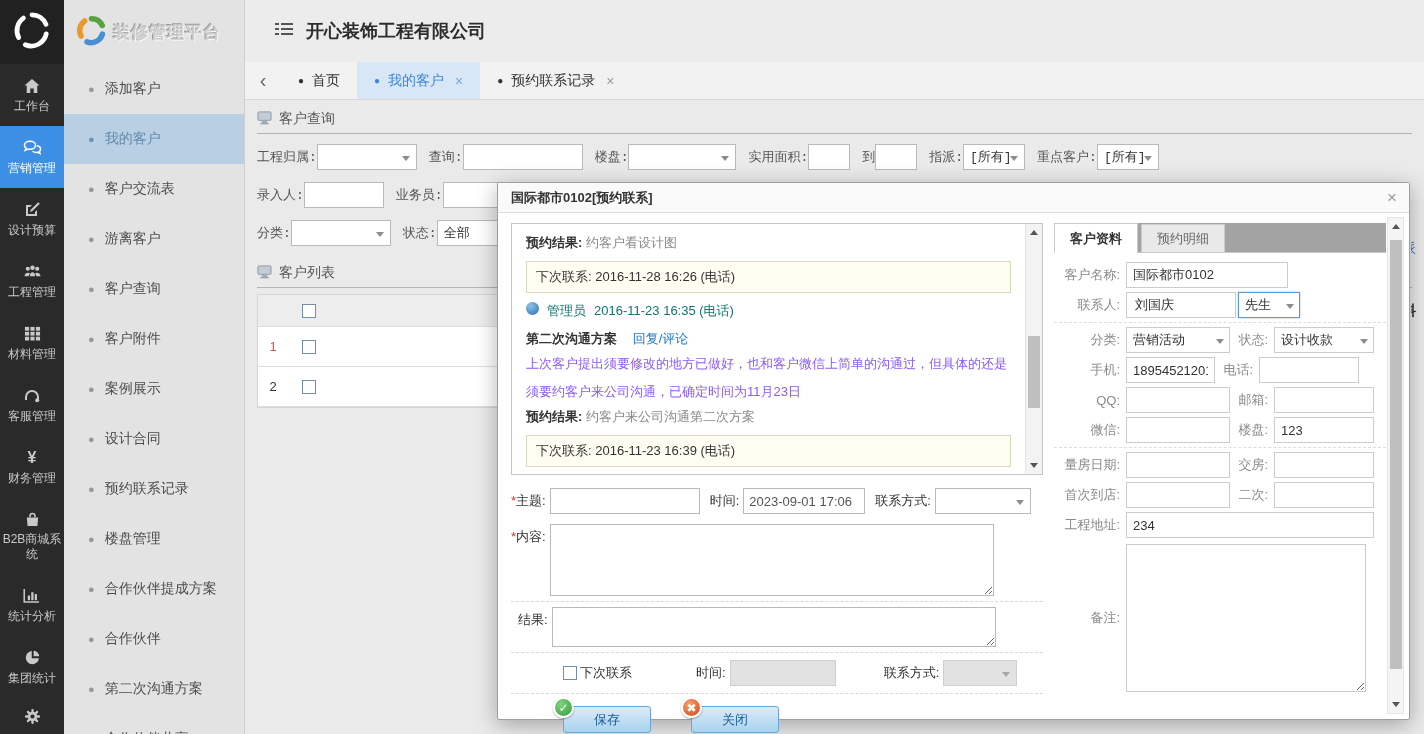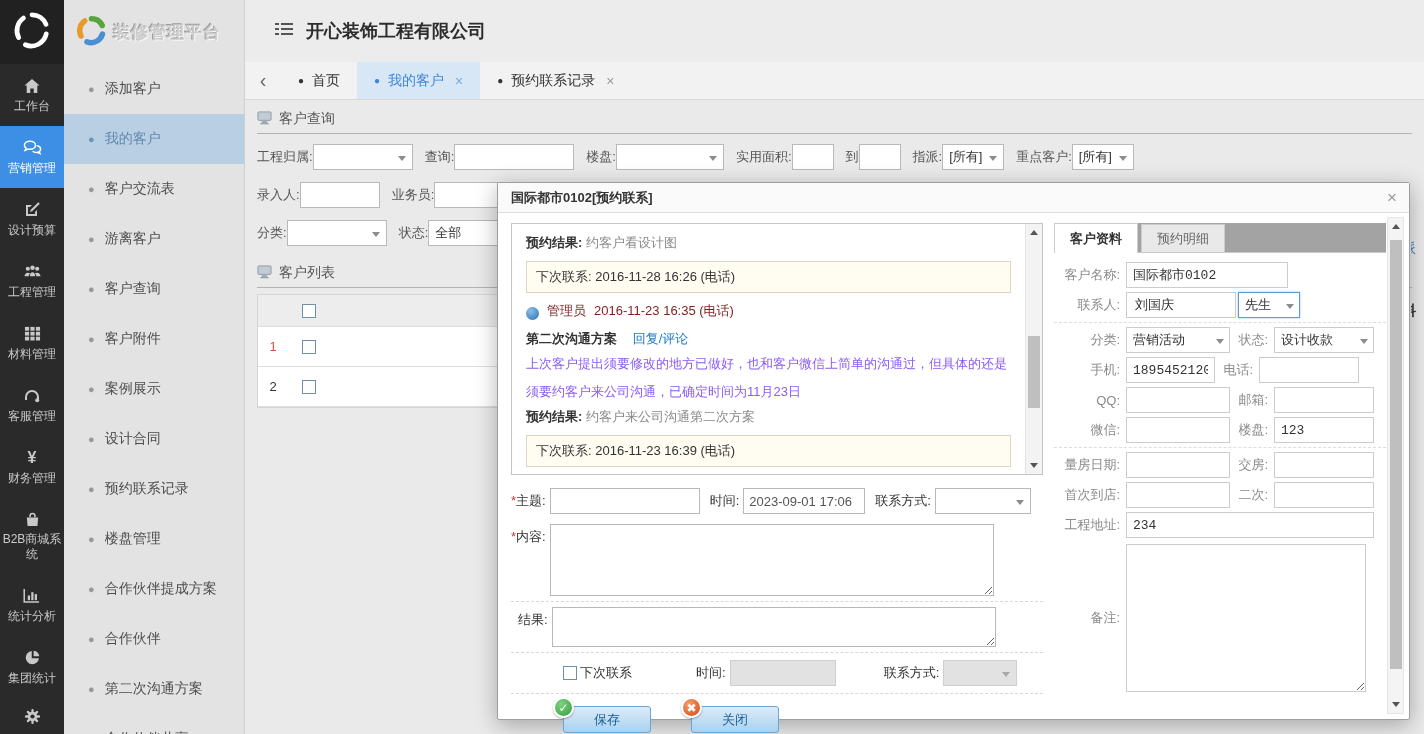--- a/index.html
+++ b/index.html
@@ -36,21 +36,21 @@
   .tab:first-of-type{margin-left:22px;}
   .tab .tdot{font-size:10px;color:#333;}
   .tab .tclose{color:#9a9a9a;font-size:14px;margin-left:3px;}
   .tab.active{background:#d8e7f5;color:#3d86d8;}
   .tab.active .tdot{color:#3d86d8;}
   .tab.active .tclose{color:#74a9da;}
 
   
   .content{position:absolute;left:245px;top:100px;right:0;bottom:0;background:#eaeaea;z-index:1;}
   .phead{display:flex;align-items:center;gap:7px;margin:10px 12px 0 12px;padding-bottom:5px;border-bottom:1px solid #b3b3b3;font-size:14px;color:#555;}
-  .qrow{display:flex;align-items:center;margin:8px 0 0 12px;font-size:13px;color:#555;height:30px;}
+  .qrow{display:flex;align-items:center;margin:8px 0 0 12px;font-size:13px;color:#555;height:30px;font-family:Liberation Mono, monospace;}
   .qrow label{margin-left:12px;white-space:nowrap;}
   .qrow label:first-child{margin-left:0;}
   .tin{height:26px;border:1px solid #b9b9b9;background:#fff;padding:0 5px;font-size:13px;color:#333;font-family:inherit;}
   .sel{position:relative;height:26px;border:1px solid #b9b9b9;background:#fff;display:flex;align-items:center;padding:0 20px 0 6px;font-size:13px;color:#333;cursor:pointer;white-space:nowrap;}
   .sel::after{content:"";position:absolute;right:6px;top:11px;border-left:4px solid transparent;border-right:4px solid transparent;border-top:5px solid #8c8c8c;}
   .ghost{margin-left:56px;}
 
   .ltable{margin:6px 0 0 12px;background:#fff;border:1px solid #d5d5d5;width:640px;font-size:13px;}
   .lrow{display:flex;align-items:center;height:40px;border-bottom:1px solid #dedede;}
   .lrow.head{height:32px;background:#ededed;font-weight:bold;color:#333;}
@@ -70,21 +70,21 @@
   
   .modal{position:absolute;left:497px;top:182px;width:913px;height:538px;background:#fff;border:1px solid #9e9e9e;border-radius:2px;box-shadow:0 5px 22px rgba(0,0,0,.30);z-index:50;}
   .mtitle{height:30px;line-height:30px;padding:0 13px;font-size:13px;font-weight:bold;color:#333;background:#fafafa;border-bottom:1px solid #ddd;}
   .mclose{position:absolute;right:12px;top:6px;color:#9a9a9a;font-size:17px;line-height:17px;cursor:pointer;}
 
   .hist{position:absolute;left:13px;top:40px;width:532px;height:252px;border:1px solid #c5c5c5;background:#fff;}
   .hist-content{position:absolute;left:0;top:0;right:17px;bottom:0;padding:10px 14px;overflow:hidden;font-size:13px;color:#333;}
   .bold{font-weight:bold;color:#333;}
   .grey{color:#8a8a8a;}
   .nextbox{border:1px solid #ddd6c0;background:#fffdf2;padding:6px 9px;margin:9px 0;font-size:13px;color:#333;}
-  .author{display:flex;align-items:flex-end;gap:8px;color:#7f1d1d;margin:4px 0 10px;}
+  .author{display:flex;align-items:flex-start;gap:8px;color:#0f766e;margin:4px 0 10px;}
   .admin-ico{width:13px;height:13px;border-radius:50%;background:radial-gradient(circle at 35% 30%,#8cc0ea,#2a6fae);display:inline-block;flex:0 0 auto;}
   .hpara{color:#8b5cf6;line-height:2.15;margin:2px 0;}
   .hlink{color:#1f7ac4;margin-left:12px;cursor:pointer;}
 
   .vsb{position:absolute;right:0;top:0;bottom:0;width:17px;background:#f3f3f3;border-left:1px solid #e4e4e4;}
   .sb-btn{position:absolute;left:0;width:16px;height:17px;display:flex;align-items:center;justify-content:center;cursor:pointer;}
   .sb-btn.up{top:0;} .sb-btn.down{bottom:0;}
   .arr-up{width:0;height:0;border-left:4px solid transparent;border-right:4px solid transparent;border-bottom:5px solid #555;}
   .arr-down{width:0;height:0;border-left:4px solid transparent;border-right:4px solid transparent;border-top:5px solid #555;}
   .sb-thumb{position:absolute;left:2px;width:12px;background:#bfbfbf;cursor:pointer;}
@@ -107,21 +107,21 @@
 
   .rpanel{position:absolute;left:556px;top:40px;width:332px;}
   .rtabs{display:flex;align-items:flex-end;border-bottom:1px solid #c9c9c9;background:#a3a3a3;height:30px;}
   .rtab{padding:0 15px;height:28px;display:flex;align-items:center;font-size:13px;color:#666;background:#e9e9e9;border:1px solid #ccc;border-bottom:none;margin-right:3px;cursor:pointer;}
   .rtab.active{background:#fff;font-weight:bold;color:#333;position:relative;top:1px;height:30px;}
   .fgrid{padding-top:7px;}
   .frow2{display:flex;align-items:center;height:30px;}
   .frow2.auto{height:auto;padding:4px 0;}
   .rlab{width:72px;text-align:right;color:#8a8a8a;font-size:13px;padding-right:6px;white-space:nowrap;flex:0 0 auto;}
   .rlab2{width:44px;text-align:right;color:#8a8a8a;font-size:13px;padding-right:6px;white-space:nowrap;flex:0 0 auto;}
-  .rin{height:26px;border:1px solid #ccc;background:#fff;font-size:13px;color:#333;padding:0 6px;font-family:Liberation Mono, monospace;}
+  .rin{height:26px;border:1px solid #ccc;background:#fff;font-size:13px;color:#333;padding:0 6px;font-family:Liberation Sans, sans-serif;}
   .rsel{position:relative;height:26px;border:1px solid #ccc;background:#fff;display:flex;align-items:center;padding:0 18px 0 6px;font-size:13px;color:#333;cursor:pointer;}
   .rsel::after{content:"";position:absolute;right:5px;top:11px;border-left:4px solid transparent;border-right:4px solid transparent;border-top:5px solid #8c8c8c;}
   .rsel.focus{border-color:#5b9bd5;box-shadow:0 0 2px rgba(91,155,213,.6);}
   .dashrow{border-top:1px dashed #ddd;margin:2px 0;}
   .modal-sb{position:absolute;right:5px;top:34px;bottom:5px;width:17px;background:#f4f4f4;border:1px solid #e6e6e6;}
   .modal-sb .sb-thumb{top:22px;bottom:44px;}
 </style>
 </head>
 <body>
 

